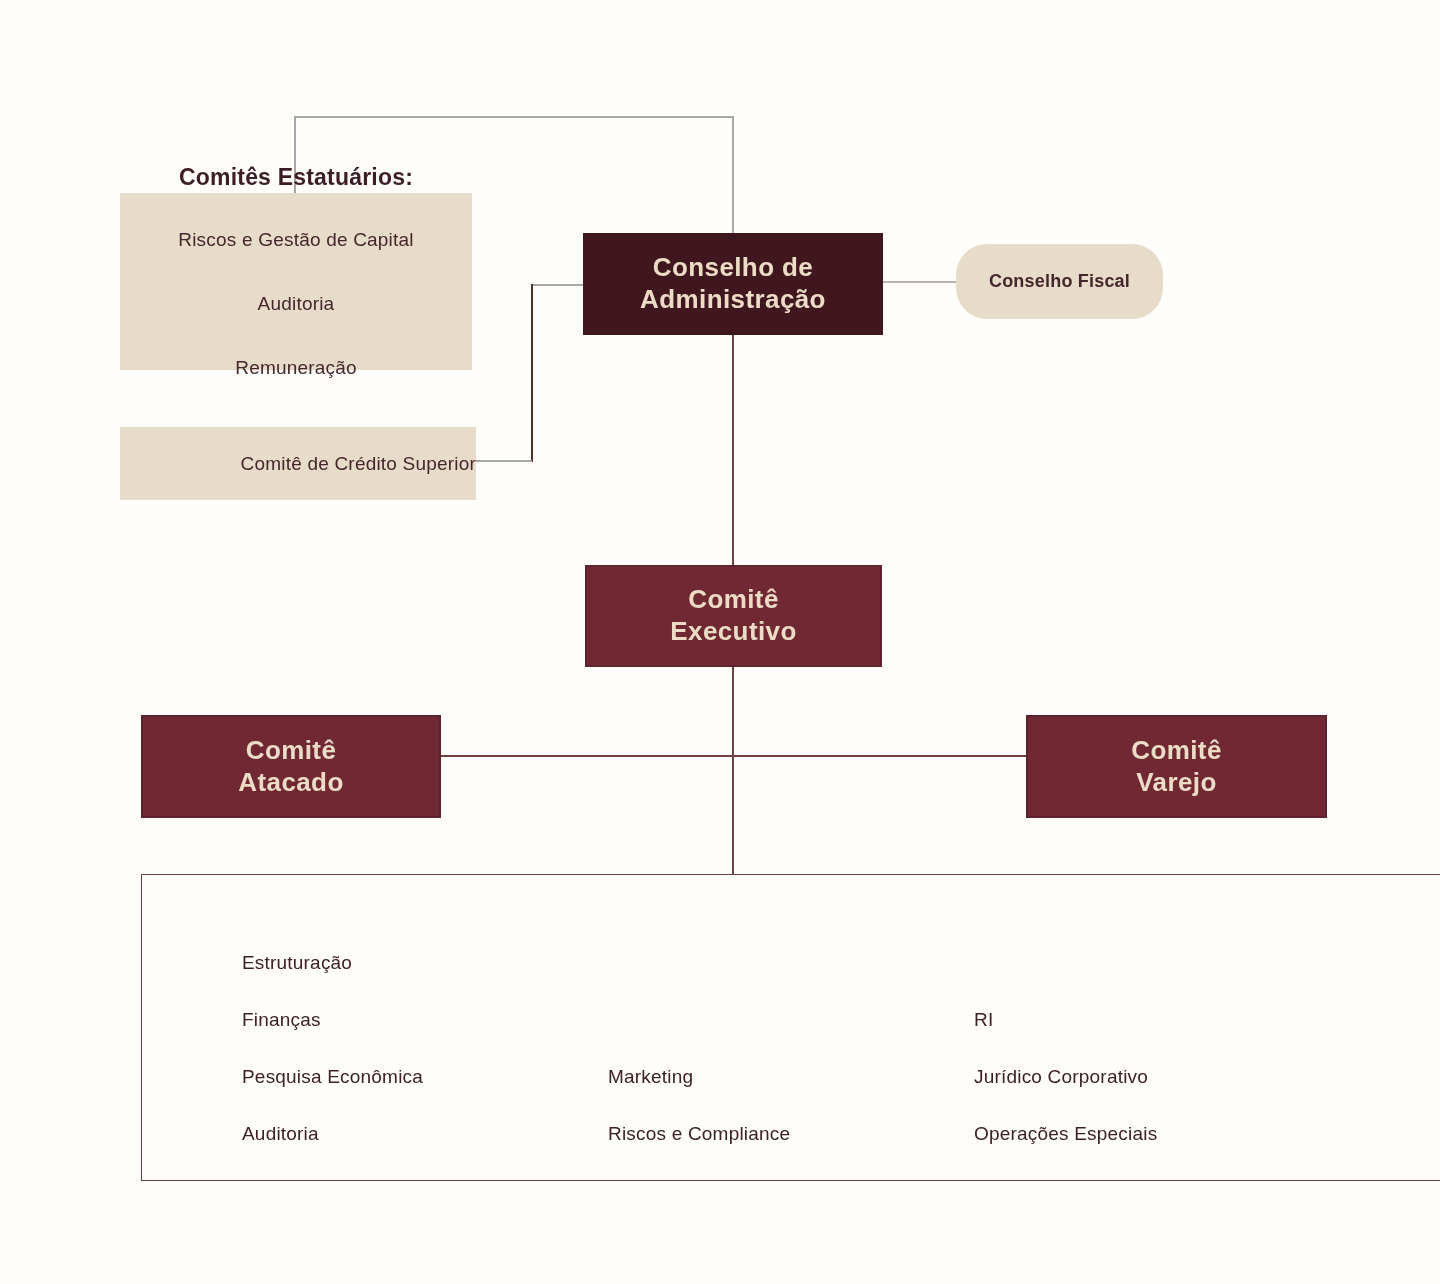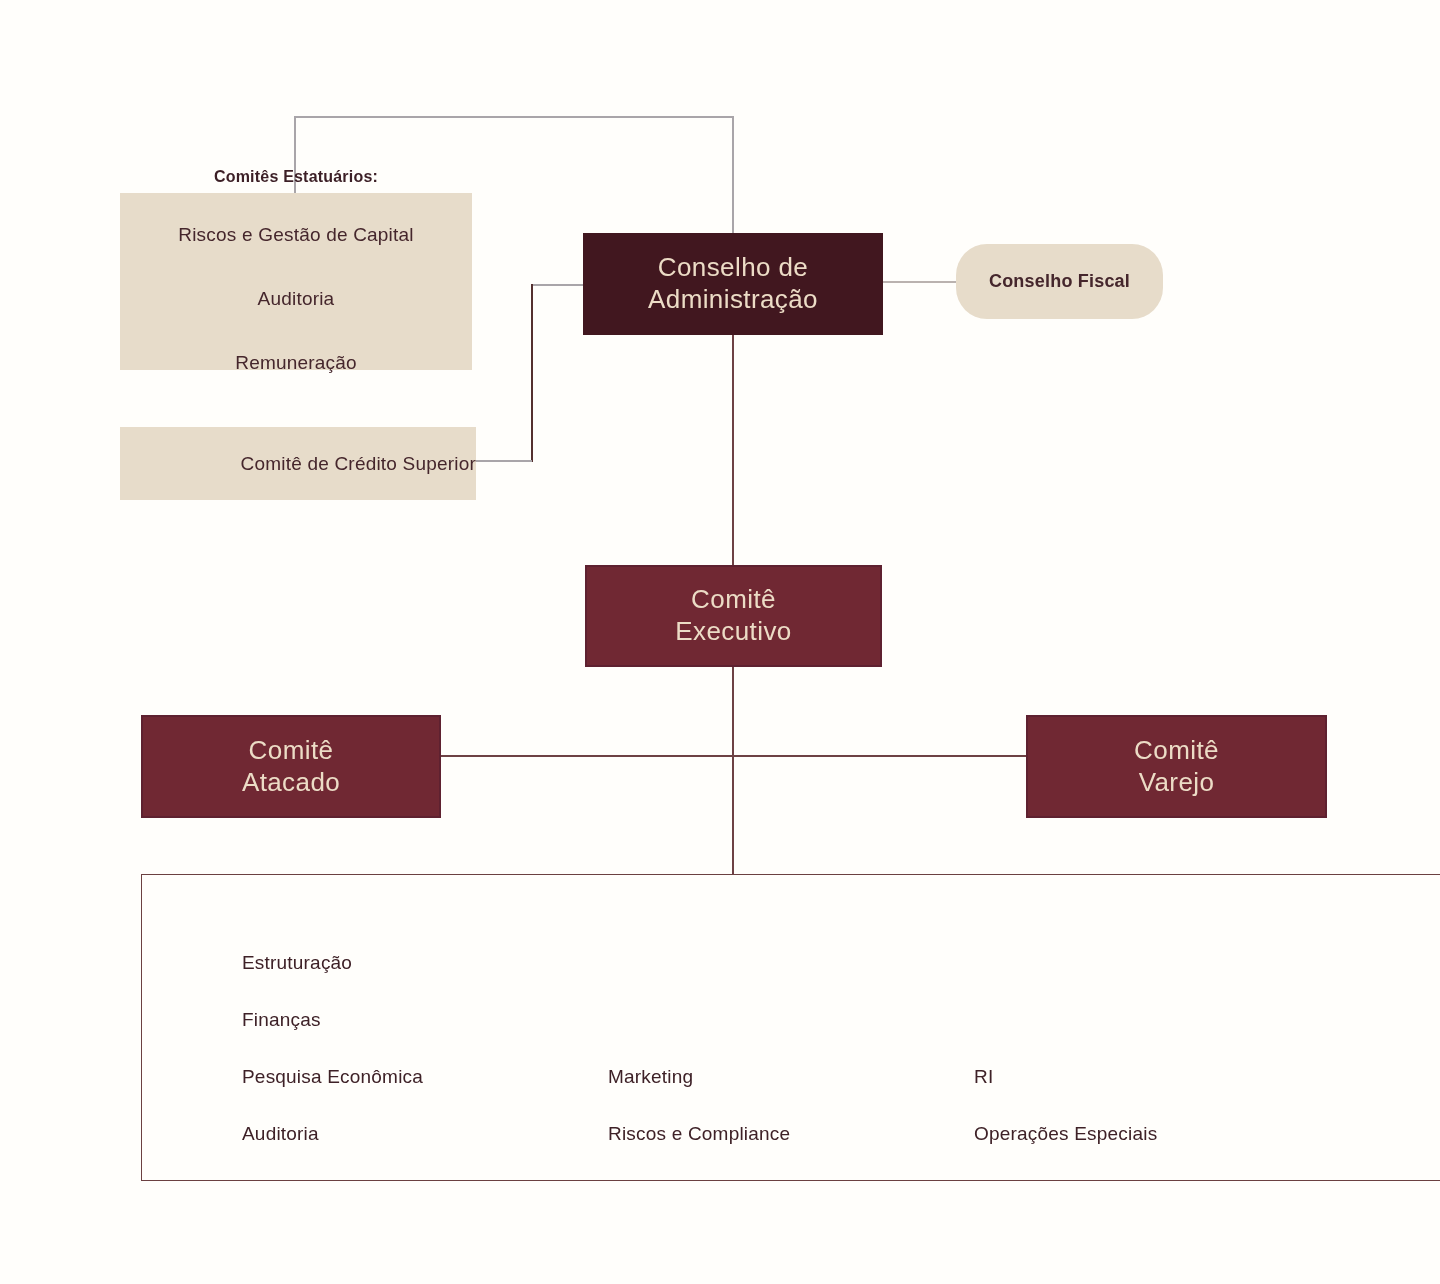--- a/index.html
+++ b/index.html
@@ -26,21 +26,21 @@
     display:flex;flex-direction:column;
     align-items:center;justify-content:center;
     text-align:center;box-sizing:border-box;
   }
   .box.beige{
     background:var(--beige,#e7dcca);
     color:var(--beige-text,#45262c);
   }
   .beige-title{
     font-weight:700;
-    font-size:16px;
+    font-size:23px;
     color:var(--beige-title,#3c1f26);
     letter-spacing:.2px;
     margin-bottom:17px;
   }
   .beige-item{
     font-size:19px;
     font-weight:400;
     letter-spacing:.2px;
     margin:21px 0;
   }
@@ -49,21 +49,21 @@
     color:var(--cream,#ecdcc6);
   }
   .box.burgundy{
     background:var(--burgundy,#702833);
     border:2px solid var(--burgundy-border,#5e2130);
     color:var(--cream,#ecdcc6);
     margin-top:11px;
   }
   .box-line{
     font-size:26px;
-    font-weight:400;
+    font-weight:700;
     letter-spacing:.4px;
     line-height:1.22;
   }
   .single-label{
     font-size:19px;
     font-weight:400;
     letter-spacing:.2px;
   }
   .single-label.bold{font-weight:700;font-size:18px;}
 
@@ -148,17 +148,18 @@
       <div class="dept-item">Finanças</div>
       <div class="dept-item">Pesquisa Econômica</div>
       <div class="dept-item">Auditoria</div>
     </div>
     <div class="dept-col">
       <div class="dept-item">Marketing</div>
       <div class="dept-item">Riscos e Compliance</div>
     </div>
     <div class="dept-col">
       <div class="dept-item">RI</div>
+      <div class="dept-item">Jurídico Corporativo</div>
       <div class="dept-item">Operações Especiais</div>
     </div>
   </div>
 
 </div>
 
 </body></html>

